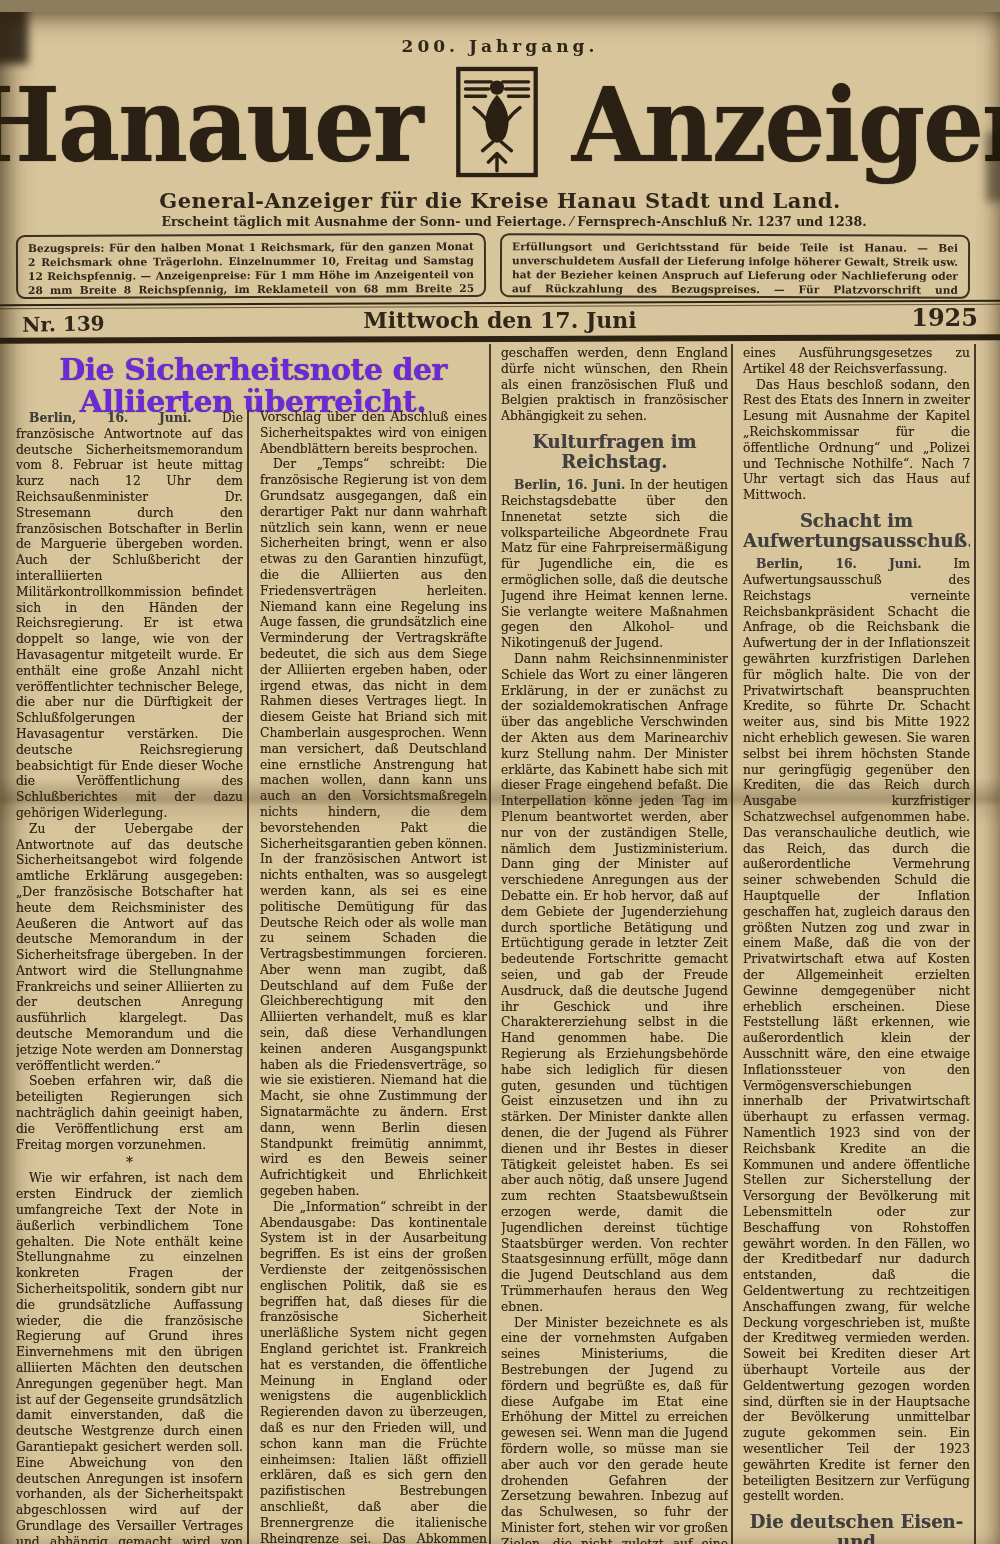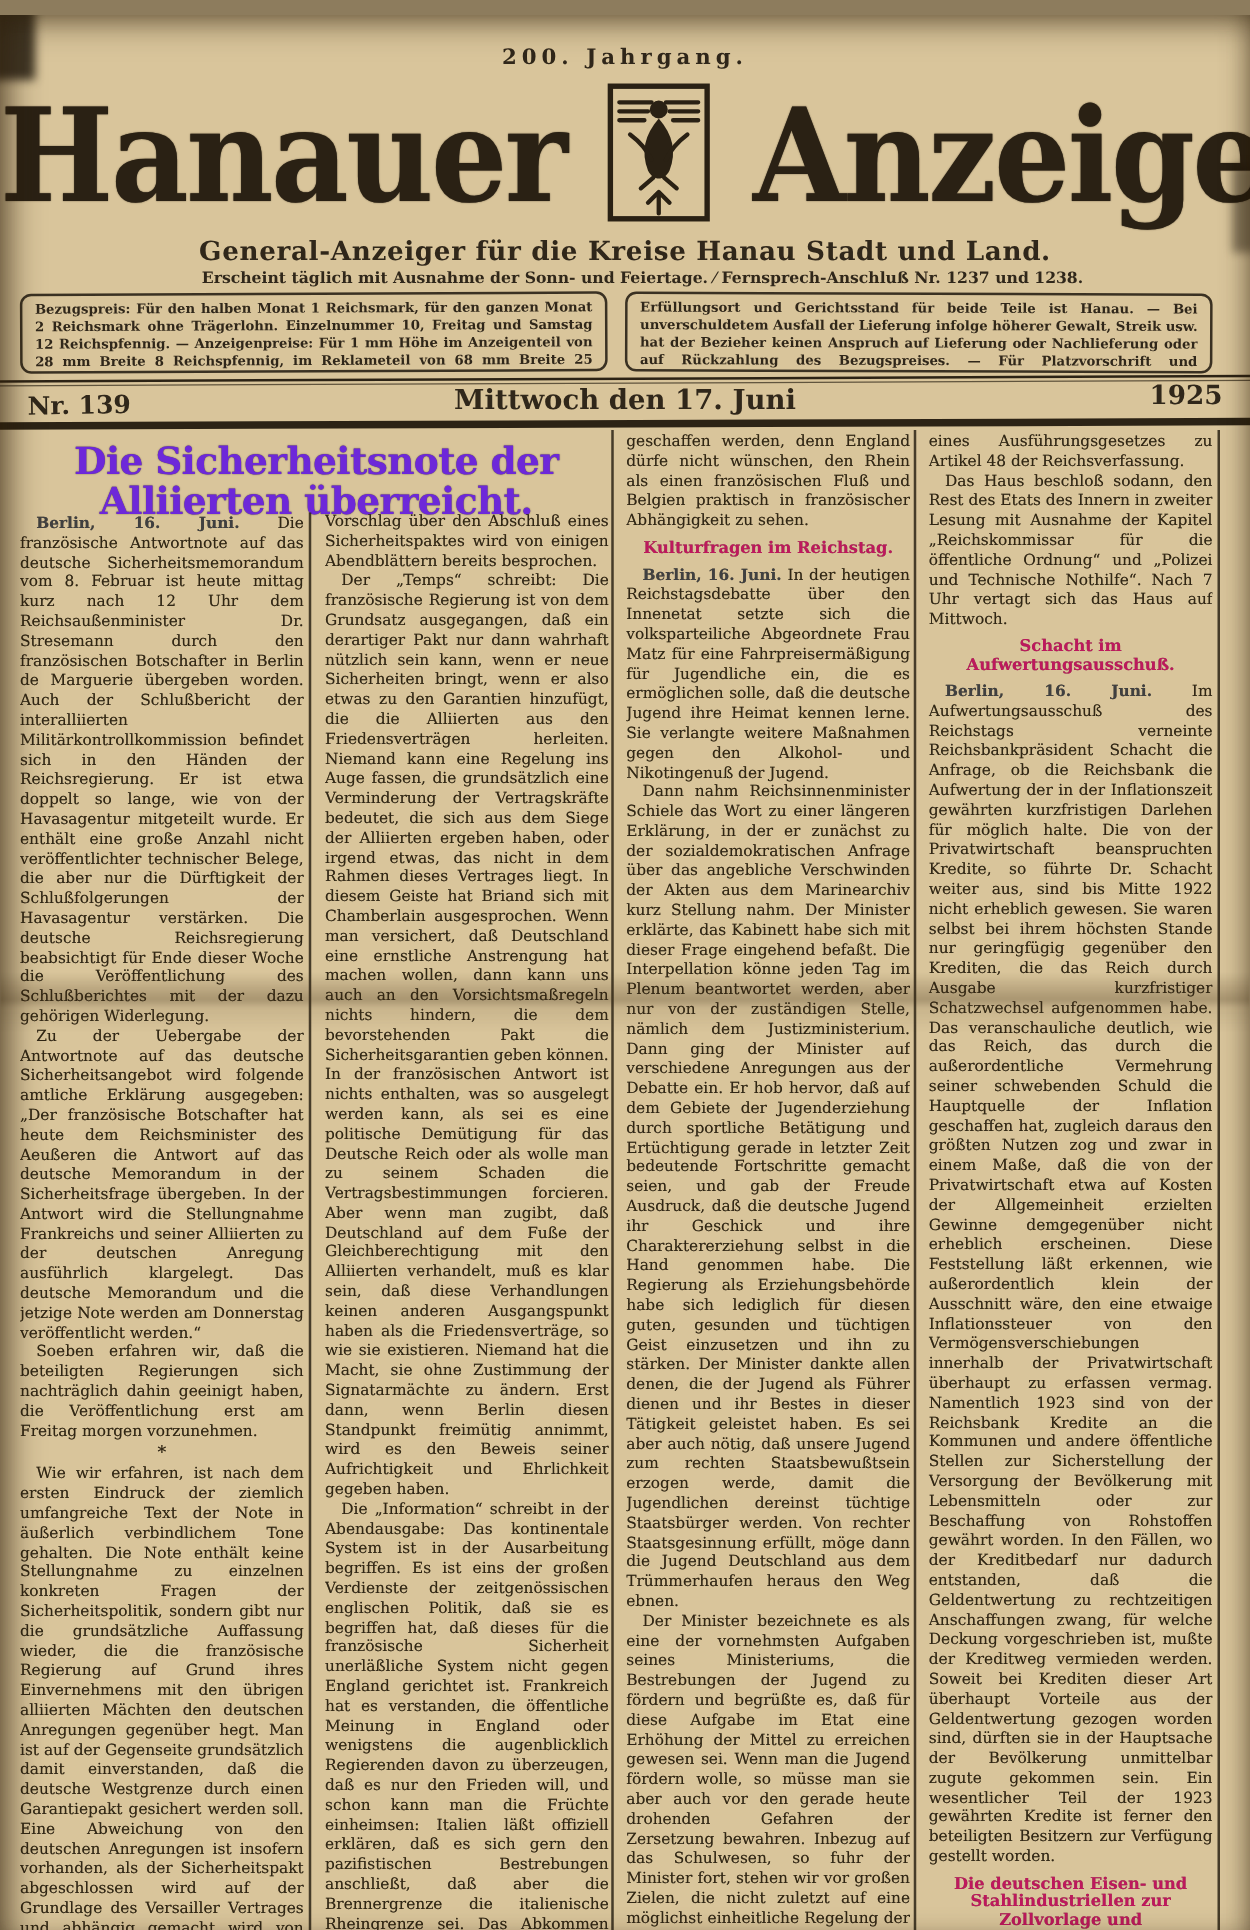--- a/index.html
+++ b/index.html
@@ -31,21 +31,21 @@
     filter:blur(1px);
   }
 
   
   .jahrgang {
     position:absolute; top:24px; left:0; width:100%; text-align:center;
     font-size:17px; font-weight:bold; letter-spacing:4px;
   }
   .masthead {
     position:absolute; top:44px; left:0; width:100%; height:138px;
-    display:flex; align-items:center; gap:32px;
+    display:flex; align-items:center; justify-content:center; gap:32px;
   }
   .mast-word {
     font-size:96px; font-weight:bold; line-height:1; letter-spacing:-2px;
     transform:scaleY(1.08); color:#2a2114;
     text-shadow:0 0 1px rgba(42,33,20,.9);
   }
   .emblem { width:86px; height:118px; flex:0 0 auto; margin-top:-6px; }
   .subtitle {
     position:absolute; top:176px; left:0; width:100%; text-align:center;
     font-size:21px; font-weight:bold; letter-spacing:.5px;
@@ -62,38 +62,38 @@
     text-align:justify; overflow:hidden; transform:rotate(-.25deg);
   }
   .infobox.left  { left:16px;  width:470px; }
   .infobox.right { left:500px; width:470px; transform:rotate(.2deg); }
 
   
   .hrule { position:absolute; left:0; width:100%; background:#2c2315; }
   .datebar { position:absolute; top:295px; left:0; width:100%; height:28px; }
   .issue-no { position:absolute; left:22px; top:5px; font-size:20px; font-weight:bold; transform:rotate(-1deg); }
   .date-mid { position:absolute; left:0; width:100%; text-align:center; top:0; font-size:22px; font-weight:bold; }
-  .year { position:absolute; right:22px; top:-4px; font-size:21px; font-weight:bold; }
+  .year { position:absolute; right:22px; top:-4px; font-size:24px; font-weight:bold; }
 
   
   .headline {
     position:absolute; left:14px; top:342px; width:478px; text-align:center;
     font-size:30px; font-weight:bold; line-height:1.05; letter-spacing:-.5px;
     color:#6d28d9; text-shadow:0 0 1px rgba(39,30,16,.8);
   }
 
   
   .col {
     position:absolute; width:227px; overflow:hidden;
     font-size:12.3px; line-height:15.8px; text-align:justify;
     color:#312715; text-shadow:0 0 .5px rgba(49,39,21,.55);
   }
   .col p.para { text-indent:13px; }
   .col p.para.cont { text-indent:0; }
-  .col .subhead { text-align:center; font-size:13px; line-height:1.12; margin:7px 0 5px; color:#be185d; }
+  .col .subhead { text-align:center; font-size:18px; line-height:1.12; margin:7px 0 5px; color:#404040; }
   .col .star { text-align:center; font-size:14px; line-height:14px; margin:2px 0; }
   .col b { color:#404040; }
   #col1, #col2 { top:398px; height:1146px; }
   #col3, #col4 { top:334px; height:1206px; }
   #col1 { left:16px; } #col2 { left:260px; } #col3 { left:501px; } #col4 { left:743px; }
 
   .vdivider { position:absolute; width:1.5px; background:rgba(44,35,21,.85); z-index:2; }
 </style>
 </head>
 <body>

